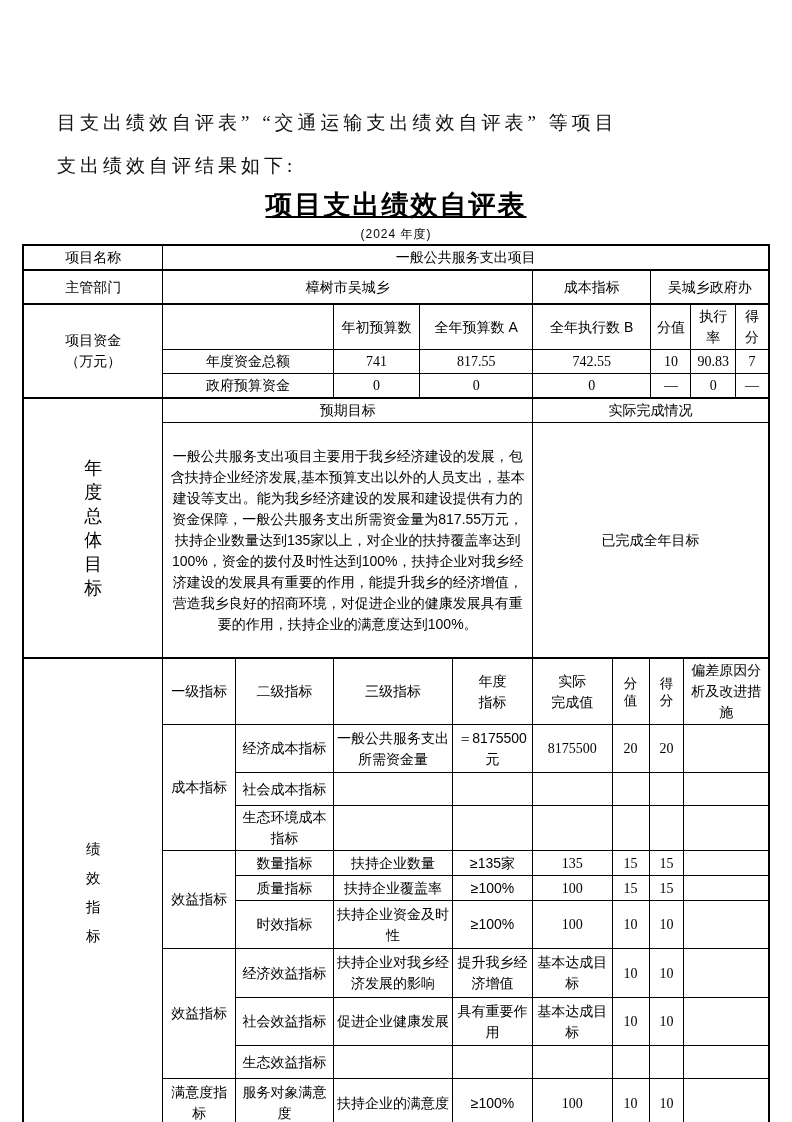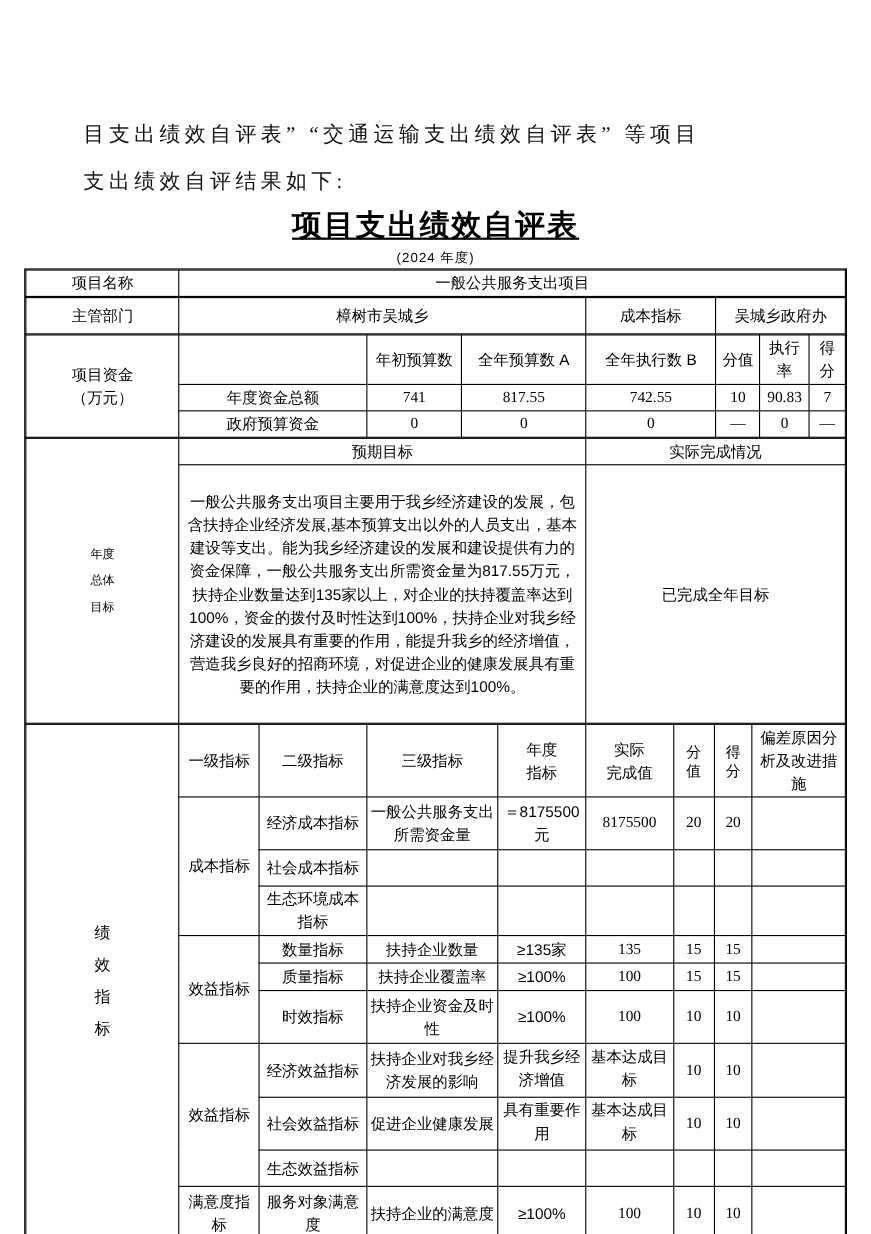--- a/index.html
+++ b/index.html
@@ -6,21 +6,21 @@
   html, body { background: #ffffff; }
   body {
     width: 792px; height: 1122px;
     margin: 0 auto;
     font-family: "Liberation Sans", sans-serif;
     color: #000;
     position: relative;
     overflow: hidden;
   }
   .intro {
-    padding: 101px 60px 0 76px;
+    padding: 101px 60px 0 57px;
     font-family: "Liberation Serif", serif;
     font-size: 19px;
     letter-spacing: 4px;
     line-height: 43px;
     color: #111;
   }
   .doc-title {
     margin-top: 3px;
     text-align: center;
     font-family: "Liberation Serif", serif;
@@ -55,42 +55,42 @@
     line-height: 21px;
     padding: 1px 3px;
     overflow: hidden;
     word-break: break-word;
   }
   td.l { text-align: left; padding-left: 6px; }
   td.pre { white-space: pre-line; }
   td.small { font-size: 13px; }
   td.num { font-family: "Liberation Serif", serif; font-size: 14.5px; }
   td.break { word-break: break-all; margin-top: 44px; }
-  td.wrap4 { font-size: 15px; line-height: 22px; font-family: Liberation Mono, monospace; }
+  td.wrap4 { font-size: 15px; line-height: 22px; }
   .vstack {
     width: 18px;
     margin: 0 auto;
     word-break: break-all;
     line-height: 29px;
     font-size: 14.5px;
     letter-spacing: 0;
   }
   .vstack2 {
     width: 15px;
     margin: 0 auto;
     word-break: break-all;
     line-height: 17px;
     font-size: 13.5px;
   }
   .hstack3 {
     width: 32px;
     margin: 0 auto;
     word-break: break-all;
     line-height: 24px;
-    font-size: 11px;
+    font-size: 18px;
   }
   tr.h22 { height: 22px; }
   tr.h24 { height: 33px; }
   tr.h21 { height: 21px; }
   tr.h235 { height: 235px; }
   tr.h46 { height: 46px; }
   tr.h48 { height: 48px; }
   tr.h49 { height: 49px; }
   tr.h42 { height: 42px; }
   tr.h25 { height: 25px; }

